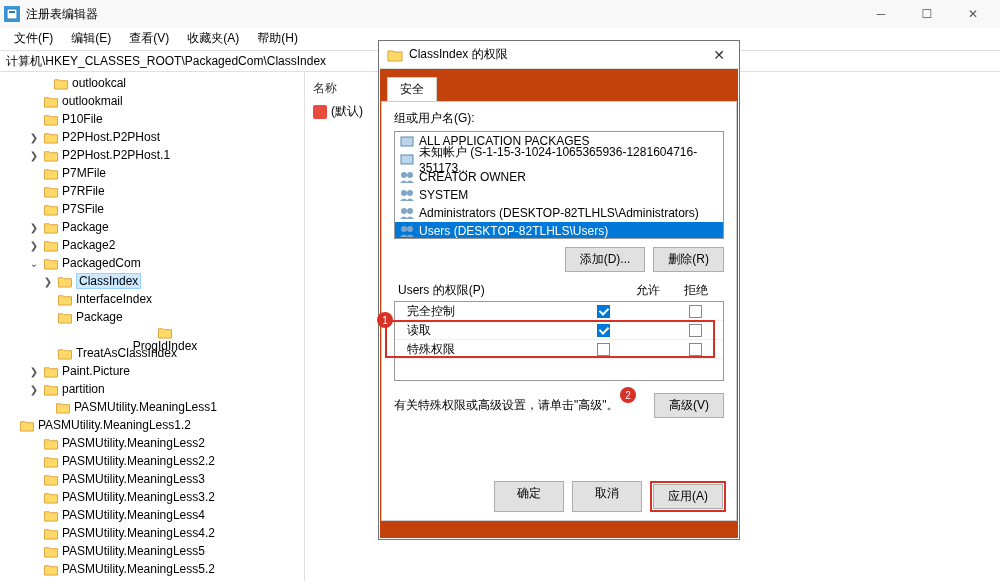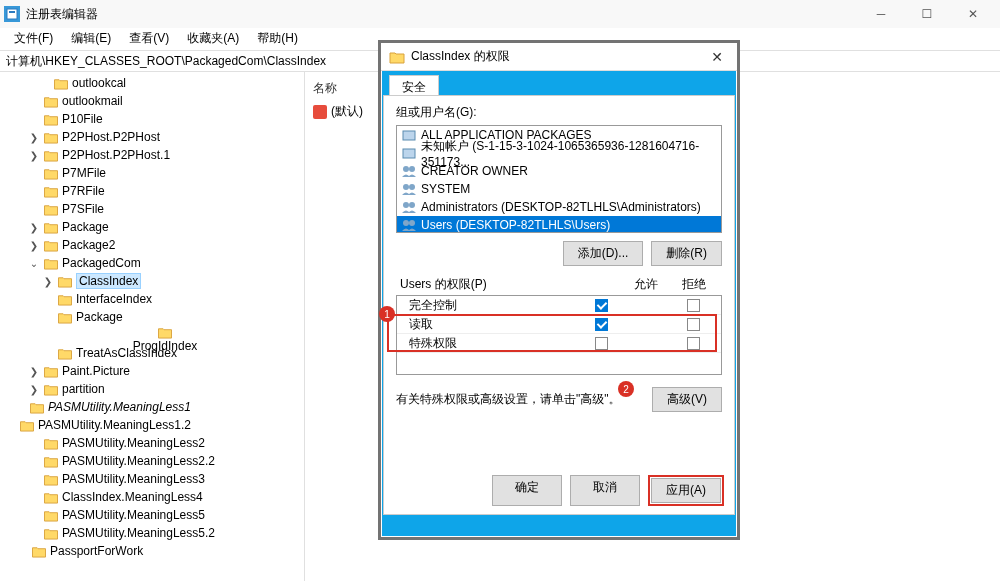--- a/index.html
+++ b/index.html
@@ -16,25 +16,25 @@
 .tree { width:305px; border-right:1px solid #e0e0e0; overflow:hidden; padding-top:2px; }
 .trow { display:flex; align-items:center; height:18px; padding-left:4px; white-space:nowrap; }
 .trow .exp { width:12px; text-align:center; color:#555; font-size:10px; }
 .trow .fold { width:16px; height:14px; margin:0 3px; display:flex; align-items:center; }
 .trow .fold svg { width:16px; height:13px; }
 .trow.sel .lbl { background:#cce8ff; border:1px solid #99d1ff; padding:0 2px; }
 .right { flex:1; padding:4px 8px; }
 .right .colh { color:#333; padding:4px 0; }
 .right .def { display:flex; align-items:center; gap:4px; margin-top:2px; }
 .right .def .ic { width:14px; height:14px; background:#e74c3c; border-radius:2px; display:inline-block; }
-.dialog { position:absolute; left:378px; top:40px; width:362px; height:500px; background:#0ea5e9; border:3px solid #737373; box-shadow:0 0 0 1px #fff inset; }
+.dialog { position:absolute; left:378px; top:40px; width:362px; height:500px; background:#c2410c; border:1px solid #737373; box-shadow:0 0 0 1px #fff inset; }
 .dialog .dtitle { height:28px; display:flex; align-items:center; padding:0 8px; background:#fff; border-bottom:1px solid #ddd; }
 .dialog .dtitle .fic { width:16px; height:14px; margin-right:6px; }
 .dialog .dtitle .x { margin-left:auto; font-size:14px; color:#333; padding:0 6px; }
-.tabs { height:24px; display:flex; align-items:center; padding:8px 8px 0; }
+.tabs { height:32px; display:flex; align-items:center; padding:8px 8px 0; }
 .tab { padding:3px 12px; background:#fff; border:1px solid #ccc; border-bottom:none; }
 .dbody { padding:8px 12px; background:#fff; margin:0 2px; height:420px; border:1px solid #ccc; position:relative; }
 .glabel { margin-bottom:4px; }
 .gbox { border:1px solid #999; height:108px; overflow:hidden; margin-bottom:8px; }
 .grow { display:flex; align-items:center; height:18px; padding:0 4px; }
 .grow.sel { background:#0078d7; color:#fff; }
 .grow .gic { width:16px; height:14px; margin-right:4px; flex-shrink:0; }
 .btnrow { display:flex; justify-content:flex-end; gap:8px; margin-bottom:10px; }
 .btn { padding:3px 14px; background:#e1e1e1; border:1px solid #adadad; min-width:70px; text-align:center; }
 .permlbl { margin-bottom:2px; }
@@ -243,21 +243,21 @@
       </div>
       <div class="trow" style="padding-left: 28px;">
         <span class="exp">❯</span>
         <span class="fold">
           <svg viewBox="0 0 16 14">
             <path d="M1 3 L6 3 L7 4 L15 4 L15 13 L1 13 Z" fill="#ffd968" stroke="#d9a23c"></path>
           </svg>
         </span>
         <span class="lbl">partition</span>
       </div>
-      <div class="trow" style="padding-left: 14px; font-style: italic;">
+      <div class="trow" style="padding-left: 40px;">
         <span class="exp"></span>
         <span class="fold">
           <svg viewBox="0 0 16 14">
             <path d="M1 3 L6 3 L7 4 L15 4 L15 13 L1 13 Z" fill="#ffd968" stroke="#d9a23c"></path>
           </svg>
         </span>
         <span class="lbl">PASMUtility.MeaningLess1</span>
       </div>
       <div class="trow" style="">
         <span class="exp"></span>
@@ -295,21 +295,39 @@
         </span>
         <span class="lbl">PASMUtility.MeaningLess3</span>
       </div>
       <div class="trow" style="padding-left: 28px;">
         <span class="exp"></span>
         <span class="fold">
           <svg viewBox="0 0 16 14">
             <path d="M1 3 L6 3 L7 4 L15 4 L15 13 L1 13 Z" fill="#ffd968" stroke="#d9a23c"></path>
           </svg>
         </span>
-        <span class="lbl">ClassIndex.MeaningLess4</span>
+        <span class="lbl">PASMUtility.MeaningLess3.2</span>
+      </div>
+      <div class="trow" style="padding-left: 28px;">
+        <span class="exp"></span>
+        <span class="fold">
+          <svg viewBox="0 0 16 14">
+            <path d="M1 3 L6 3 L7 4 L15 4 L15 13 L1 13 Z" fill="#ffd968" stroke="#d9a23c"></path>
+          </svg>
+        </span>
+        <span class="lbl">PASMUtility.MeaningLess4</span>
+      </div>
+      <div class="trow" style="padding-left: 28px;">
+        <span class="exp"></span>
+        <span class="fold">
+          <svg viewBox="0 0 16 14">
+            <path d="M1 3 L6 3 L7 4 L15 4 L15 13 L1 13 Z" fill="#ffd968" stroke="#d9a23c"></path>
+          </svg>
+        </span>
+        <span class="lbl">PASMUtility.MeaningLess4.2</span>
       </div>
       <div class="trow" style="padding-left: 28px;">
         <span class="exp"></span>
         <span class="fold">
           <svg viewBox="0 0 16 14">
             <path d="M1 3 L6 3 L7 4 L15 4 L15 13 L1 13 Z" fill="#ffd968" stroke="#d9a23c"></path>
           </svg>
         </span>
         <span class="lbl">PASMUtility.MeaningLess5</span>
       </div>

